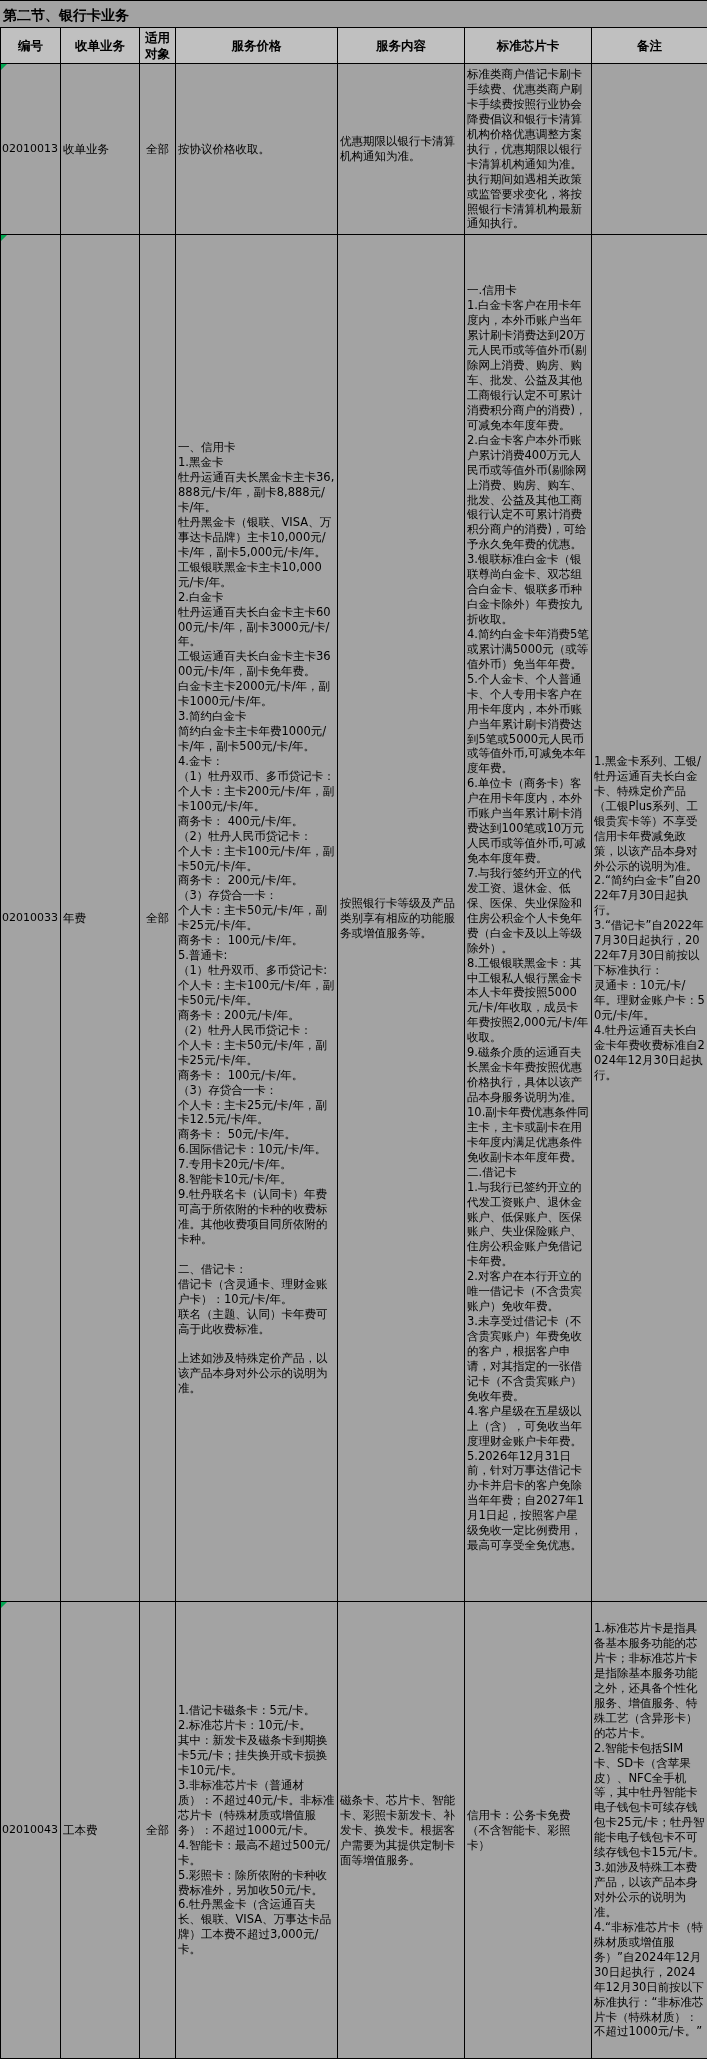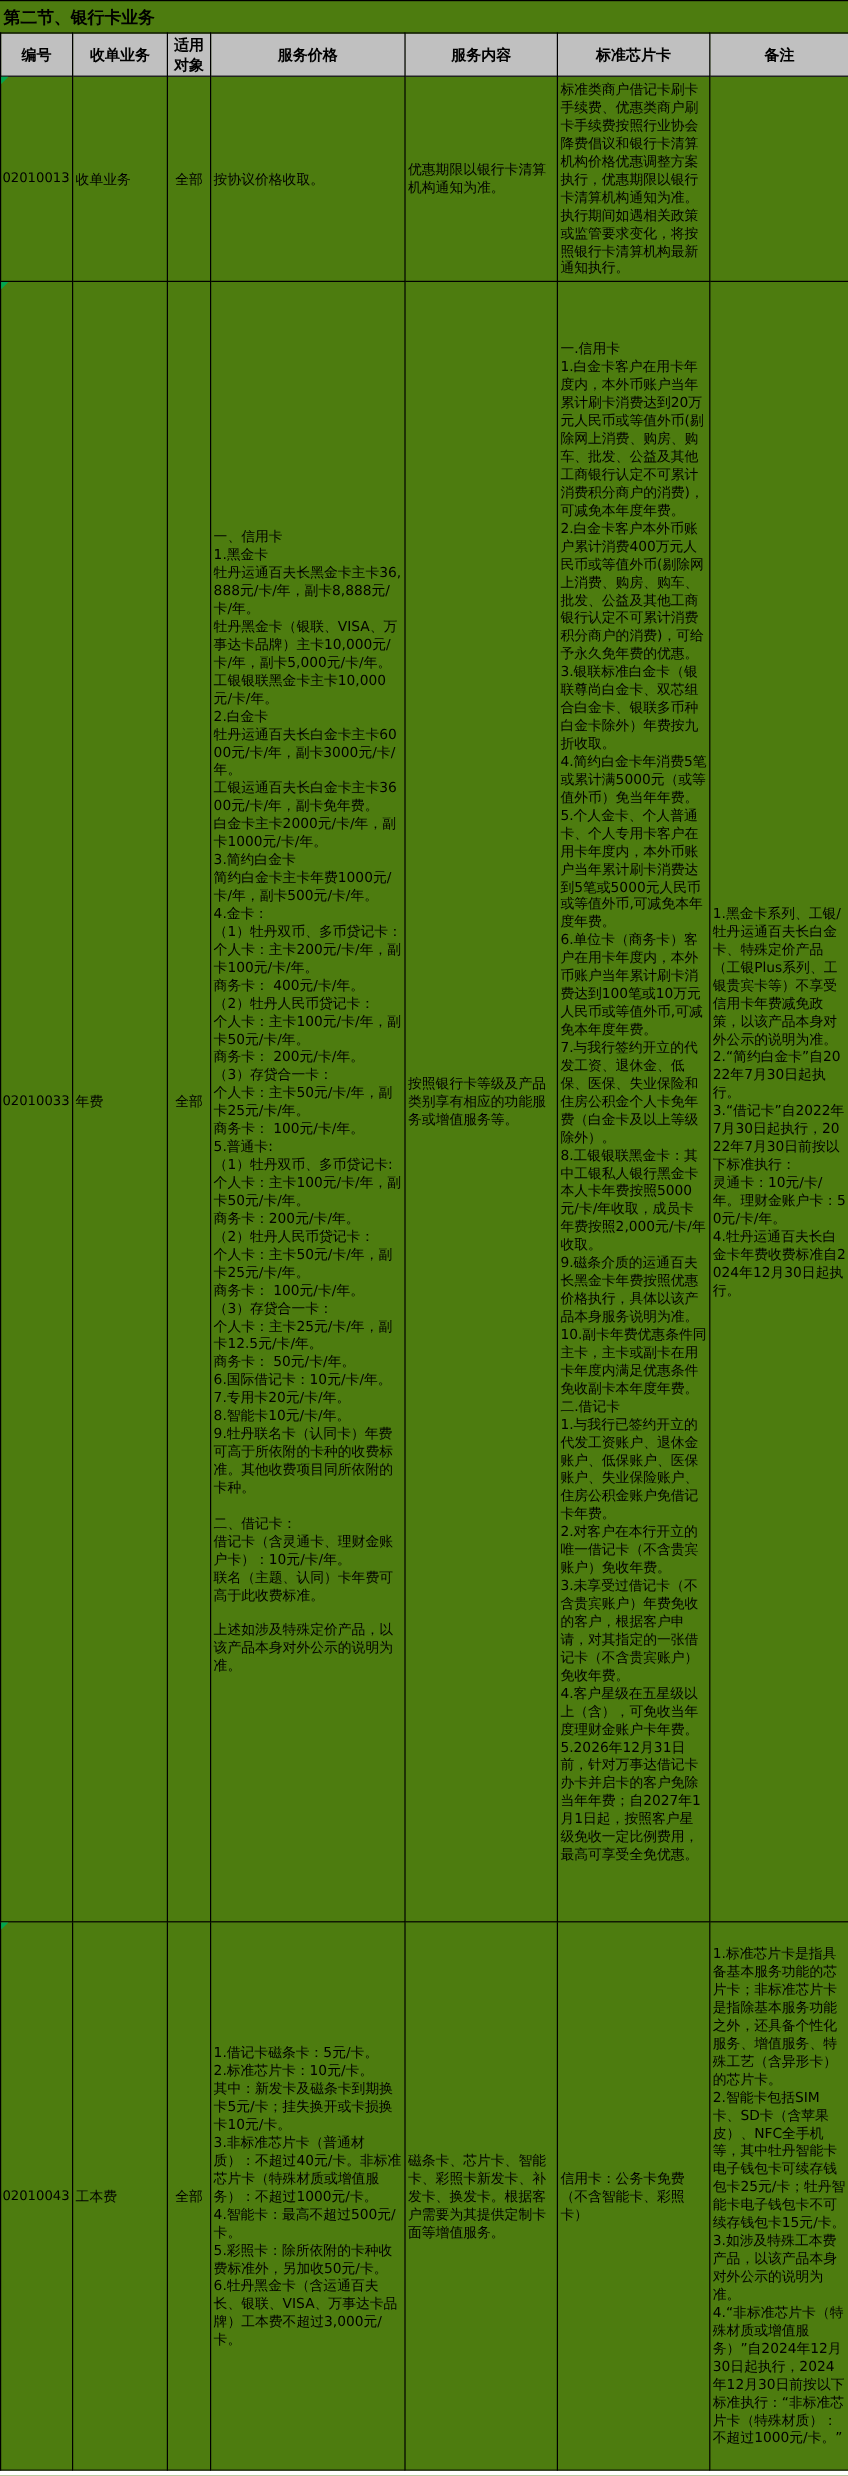--- a/index.html
+++ b/index.html
@@ -1,17 +1,17 @@
 <!DOCTYPE html>
 <html><head>
 <meta charset="utf-8">
 <style>
   html,body{margin:0;padding:0;background:#fff;color:#000;
     font-family:"DejaVu Sans","Liberation Sans",sans-serif;}
-  .sheet{width:707px;background:#4d7c0f;}
+  .sheet{width:707px;background:#a3a3a3;}
   .section-title{border-top:1px solid #000;font-weight:bold;font-size:14px;
     line-height:18px;padding:5px 2px 3px 3px;}
   table.fee{border-collapse:collapse;width:707px;table-layout:fixed;}
   .fee th,.fee td{border:1px solid #000;vertical-align:middle;
     padding:1px 2px;box-sizing:border-box;}
   .fee th{background:#c0c0c0;font-weight:bold;font-size:12.5px;
     text-align:center;line-height:1.25;padding:2px 1px;}
   .fee td{font-size:11.5px;line-height:1.3;text-align:left;}
   .pre{white-space:pre-wrap;word-break:break-all;}
   td.code-cell{position:relative;font-size:11px;padding-left:1px;letter-spacing:0;}

